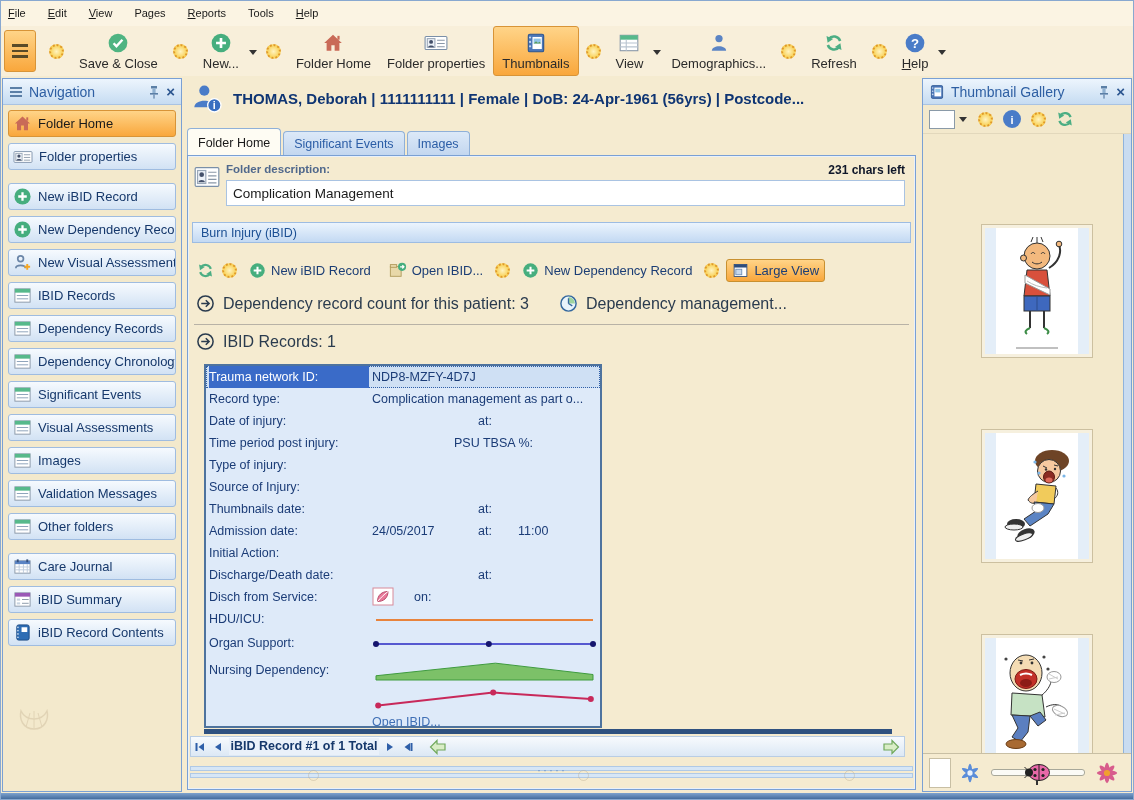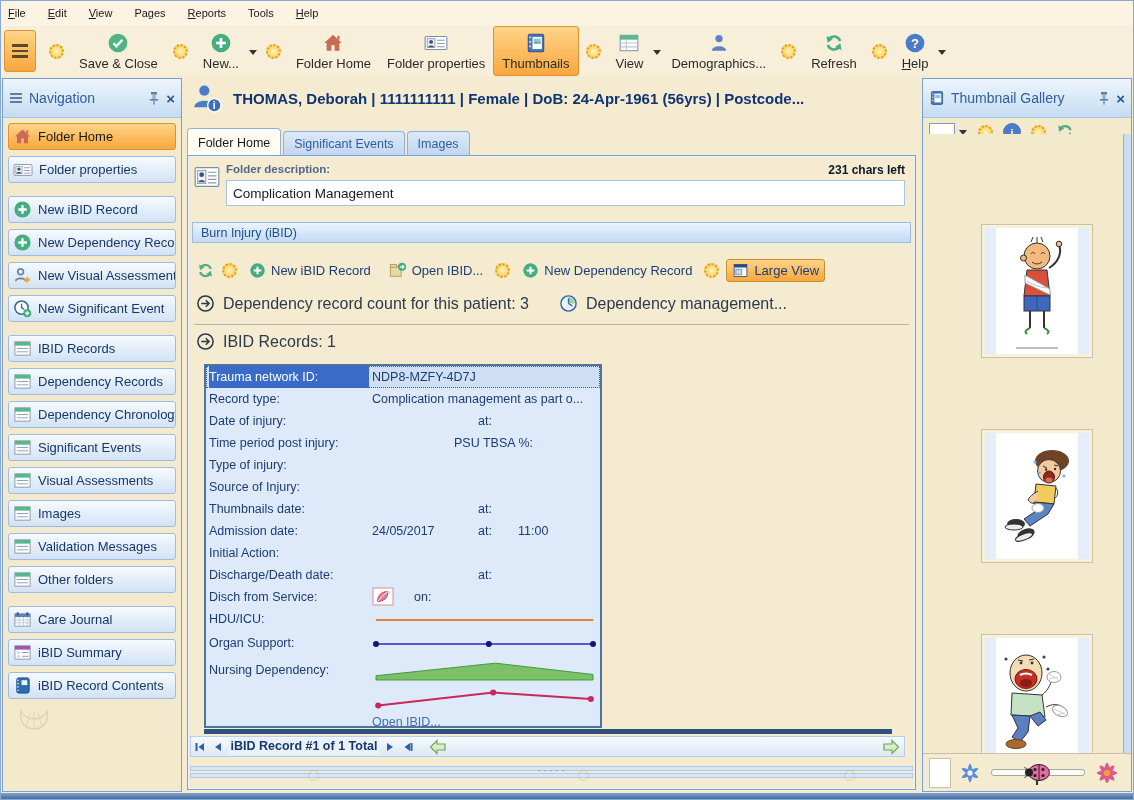--- a/index.html
+++ b/index.html
@@ -22,21 +22,21 @@
         border:2px dotted #E09A28;margin:0 7px;flex:0 0 auto;}
   .tbtn{display:flex;flex-direction:column;align-items:center;justify-content:center;
         padding:2px 8px;height:44px;border-radius:3px;font-size:13px;color:#2A2A2A;gap:2px;}
   .tbtn.active{background:linear-gradient(#FFD488,#F9A73C);border:1px solid #D89437;}
   .tbtn .ic{height:22px;display:flex;align-items:center;}
   .caret{width:0;height:0;border-left:4px solid transparent;border-right:4px solid transparent;
          border-top:5px solid #333;display:inline-block;margin:0 2px;}
   .tgroup{display:flex;align-items:flex-end;}
   
   .sidepanel{position:absolute;background:#F3E9CC;border:1px solid #7AA0D4;box-sizing:border-box;}
-  .panel-hdr{height:39px;background:linear-gradient(#EDF5FD,#C6DCF2);border-bottom:1px solid #A9C3E2;
+  .panel-hdr{height:26px;background:linear-gradient(#EDF5FD,#C6DCF2);border-bottom:1px solid #A9C3E2;
              display:flex;align-items:center;padding:10px 6px;font-size:14px;color:#2E5FA3;gap:6px;box-sizing:border-box;}
   .panel-hdr .sp{flex:1;}
   .xbtn{font-weight:bold;color:#2C5690;font-size:15px;line-height:1;}
   
   .nav-list{padding:5px 3px 0 3px;}
   .nav-item{height:27px;margin:0 2px 6px 2px;border:1px solid #9FBCE0;border-radius:3px;
             background:linear-gradient(#F6FAFE,#D2E2F4);display:flex;align-items:center;gap:6px;
             padding:0 4px;font-size:13px;color:#16386B;white-space:nowrap;overflow:hidden;box-sizing:border-box;}
   .nav-item.active{background:linear-gradient(#FFD488,#F9A73C);border-color:#D89437;color:#1A1A1A;}
   .nav-item.gapb{margin-bottom:13px;}
@@ -291,29 +291,20 @@
       <span>New Dependency Record</span>
     </div>
     <div class="nav-item">
       <svg width="19" height="19" viewBox="0 0 20 20">
           <circle cx="8" cy="6" r="3" fill="none" stroke="#6B86A8" stroke-width="1.8"></circle>
           <path d="M3 16c0-4 10-4 10 0" fill="none" stroke="#6B86A8" stroke-width="1.8"></path>
           <path d="M15 11.5v6M12 14.5h6" stroke="#F5A623" stroke-width="2"></path>
         </svg>
       <span>New Visual Assessment</span>
     </div>
-    <div class="nav-item gapb">
-      <svg width="19" height="19" viewBox="0 0 20 20">
-          <circle cx="9" cy="9" r="7" fill="#fff" stroke="#35689E" stroke-width="1.6"></circle>
-          <path d="M9 5v4l3 2" fill="none" stroke="#35689E" stroke-width="1.4"></path>
-          <circle cx="15" cy="15" r="4.2" fill="#46AE7E"></circle>
-          <path d="M15 12.8v4.4M12.8 15h4.4" stroke="#fff" stroke-width="1.4"></path>
-        </svg>
-      <span>New Significant Event</span>
-    </div>
     <div class="nav-item">
       <svg width="19" height="19" viewBox="0 0 20 20">
           <rect x="2" y="3" width="16" height="14" fill="#fff" stroke="#8A98A8"></rect>
           <rect x="2" y="3" width="16" height="4" fill="#57B98B"></rect>
           <path d="M4 10h12M4 13.5h12" stroke="#8AA0B8"></path>
         </svg>
       <span>IBID Records</span>
     </div>
     <div class="nav-item">
       <svg width="19" height="19" viewBox="0 0 20 20">

